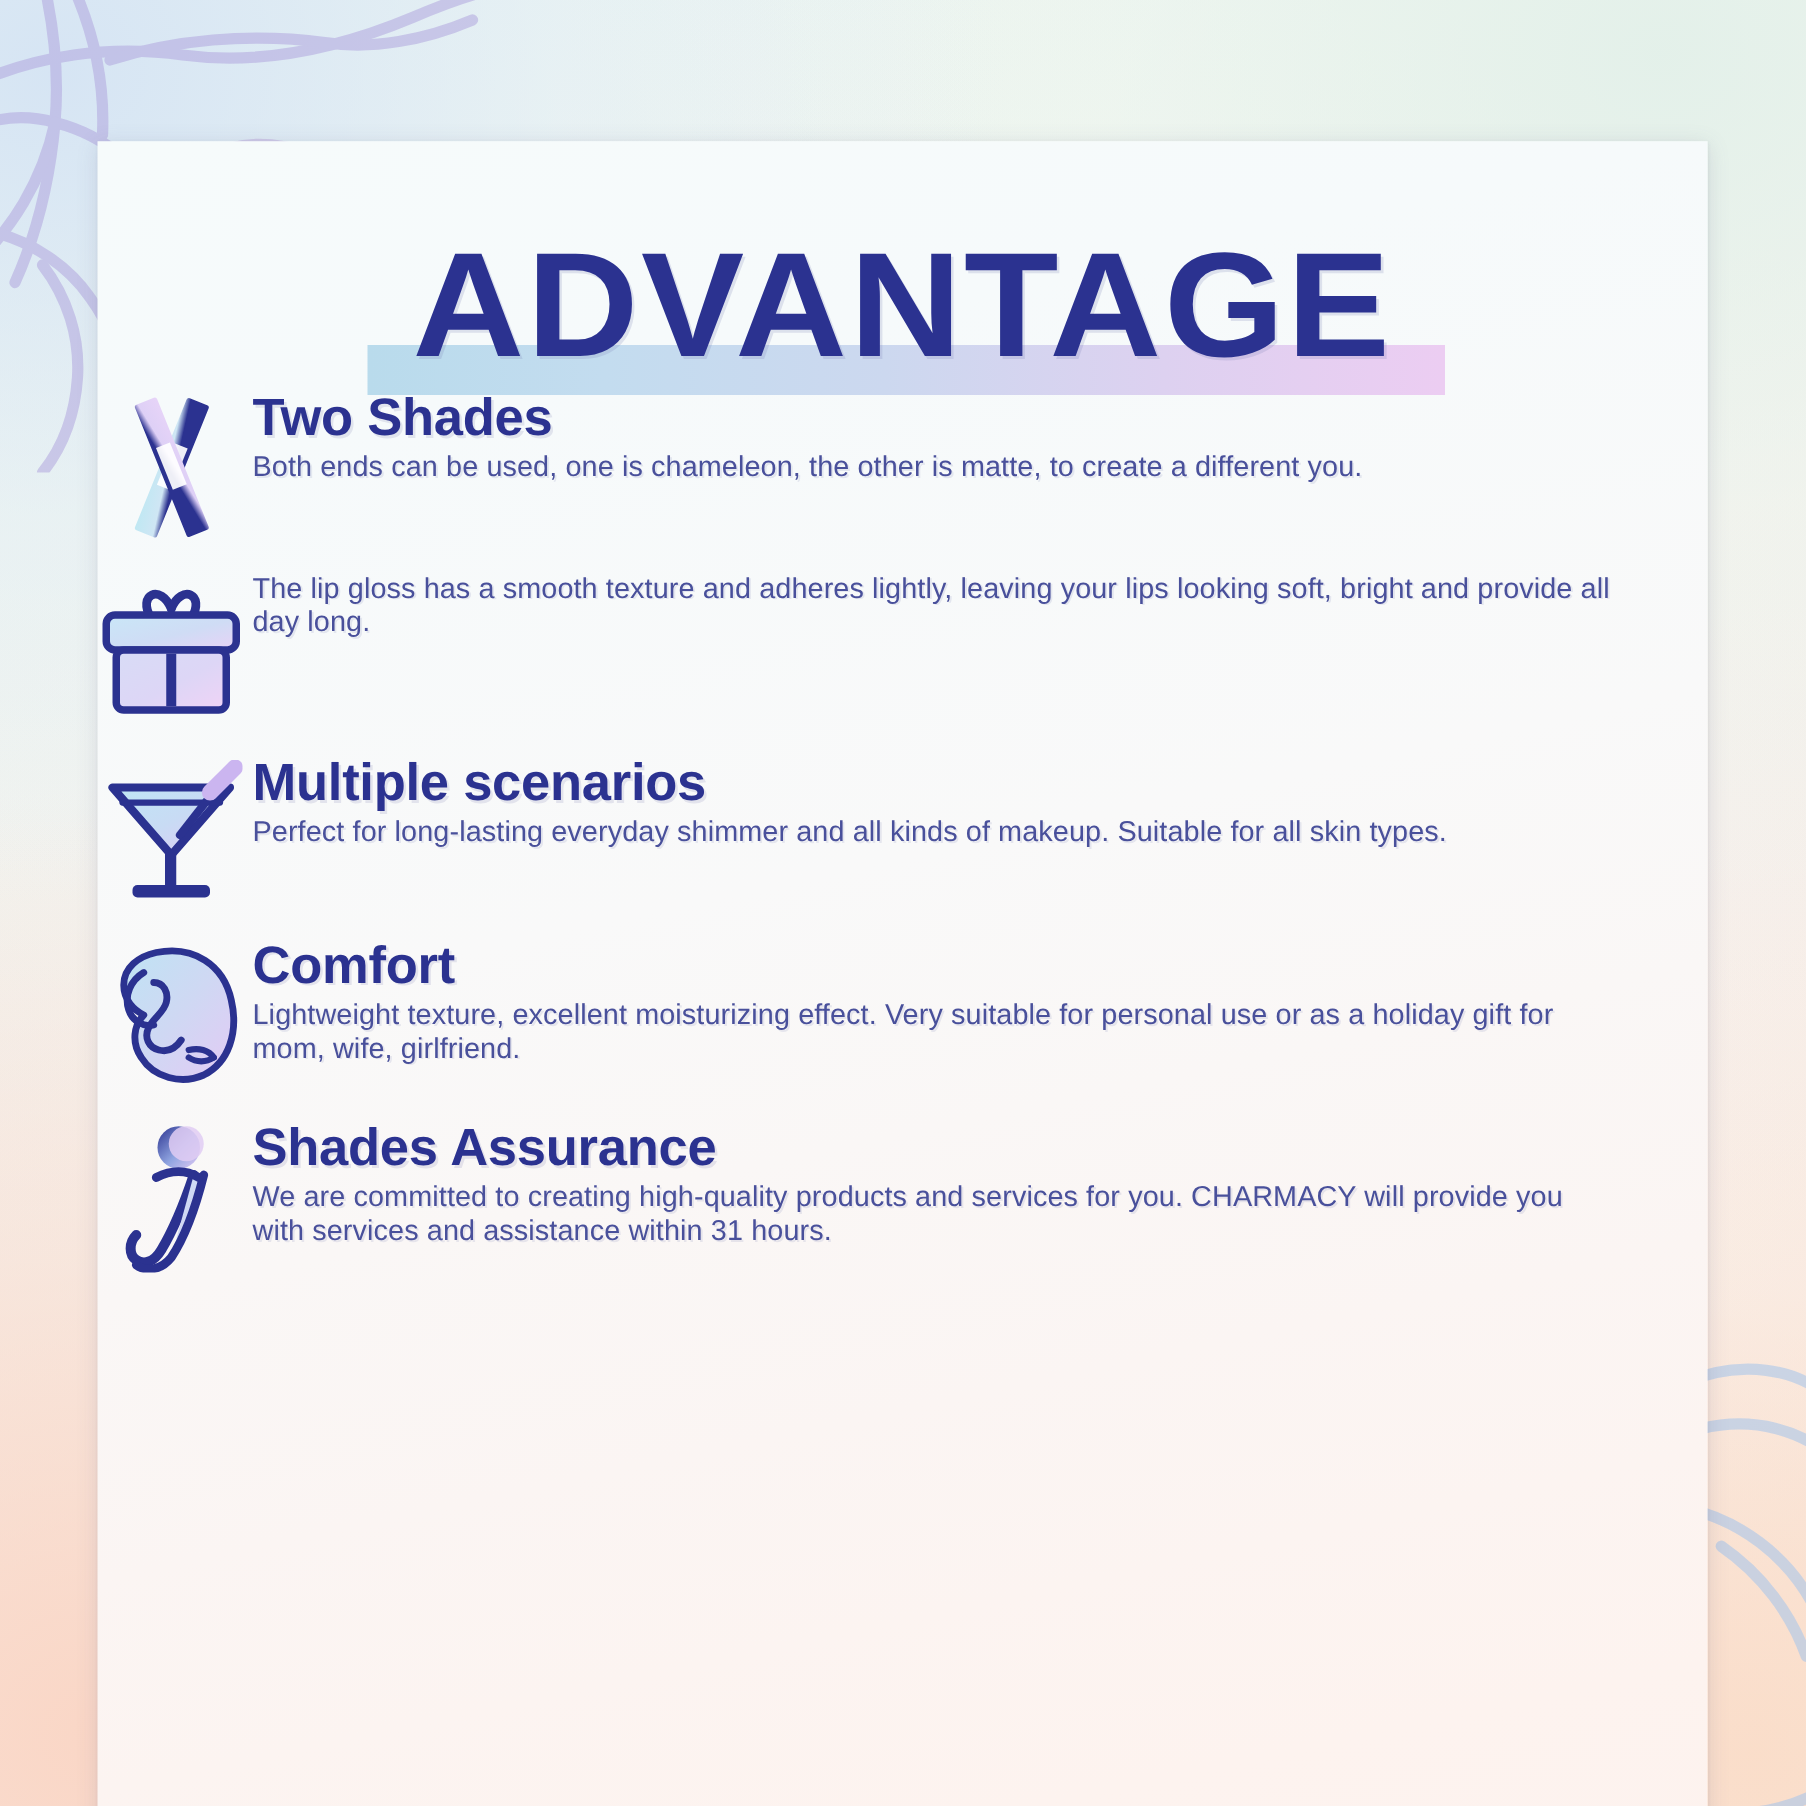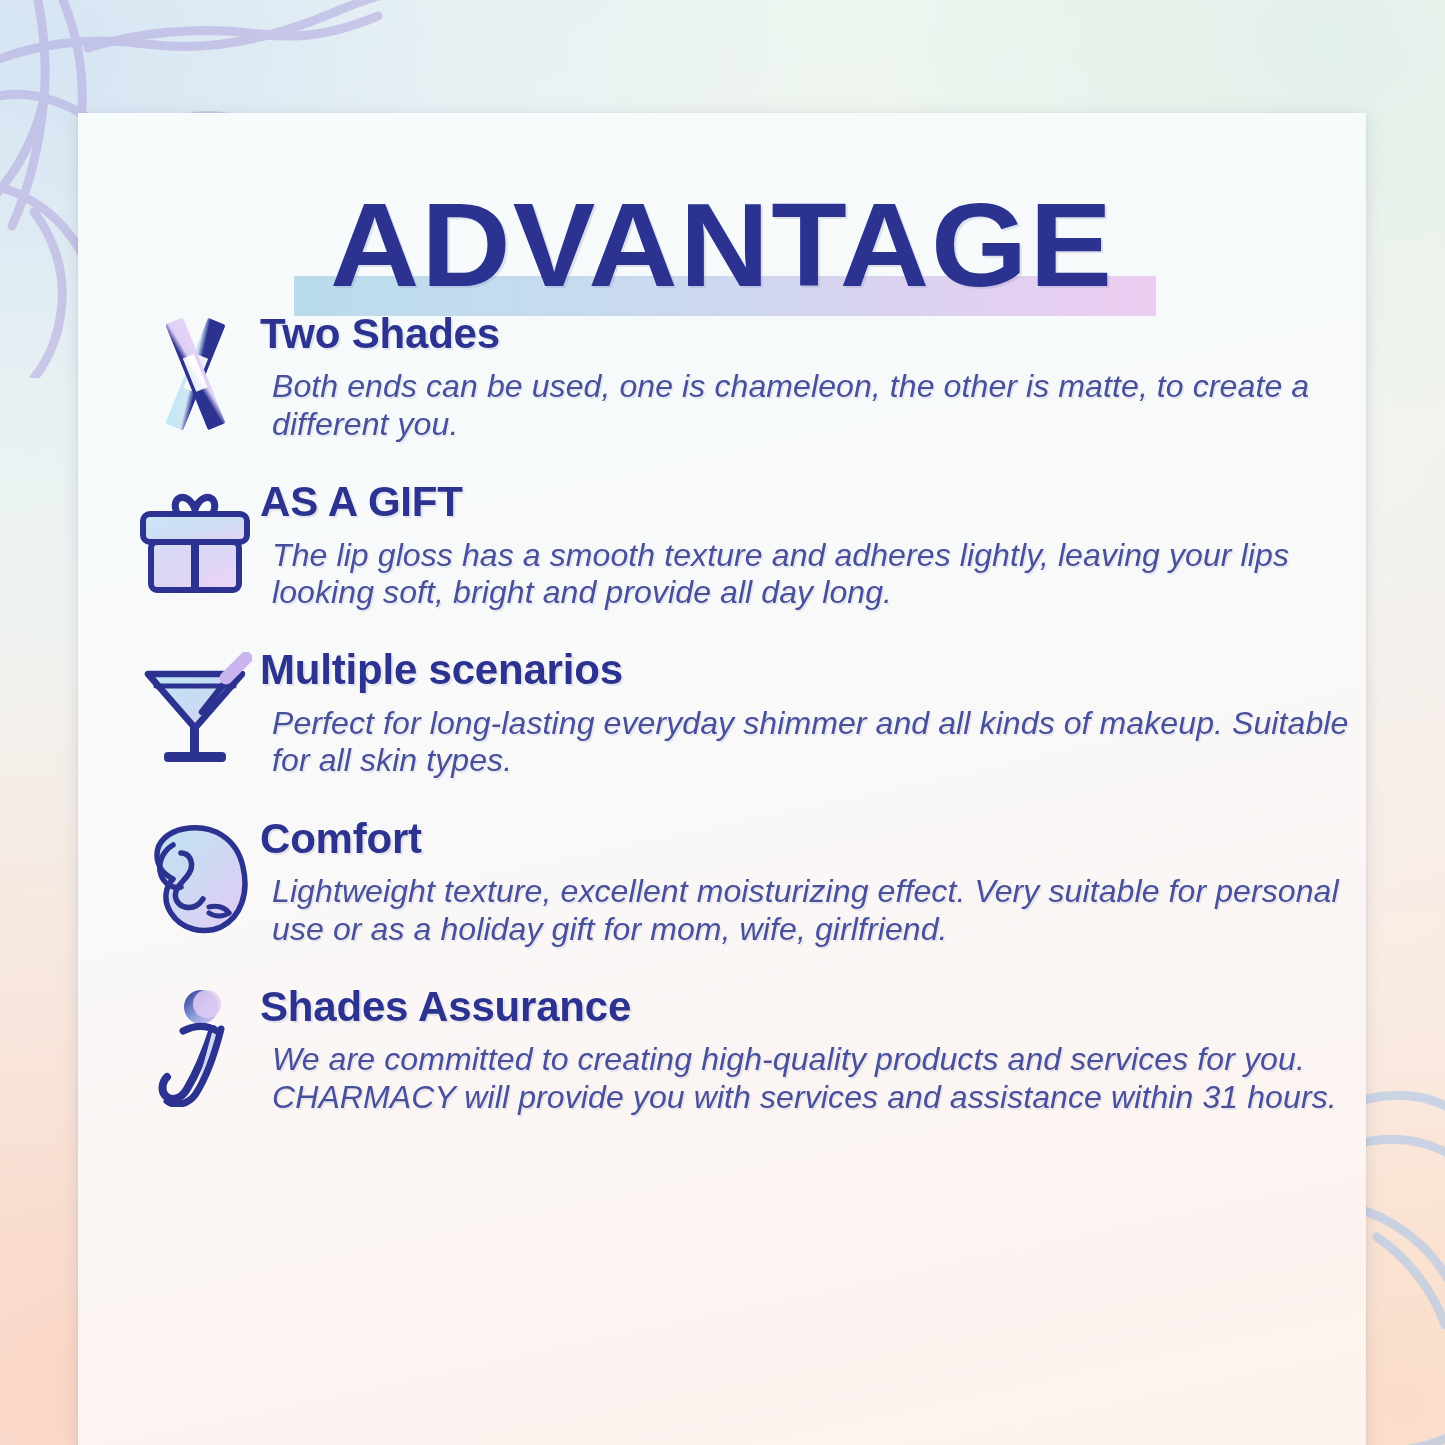--- a/index.html
+++ b/index.html
@@ -40,39 +40,38 @@
     font-family:"Liberation Sans", sans-serif;
     font-size:119px;line-height:1;font-weight:bold;
     letter-spacing:2px;color:#2b3290;
     transform:scaleX(1.04);transform-origin:50% 50%;
     text-shadow:2px 2px 0 rgba(120,126,180,.20);
   }
 
   
   .feature{
     position:relative;display:flex;align-items:flex-start;
-    padding-left:58px;margin-bottom:22px;
+    margin-bottom:22px;
   }
   .ficon{
     flex:0 0 118px;width:118px;height:118px;
     display:flex;align-items:center;justify-content:center;
     margin-top:6px;
   }
   .ficon svg{display:block;}
   .ftext{flex:1 1 auto;padding-left:6px;padding-top:2px;}
   .fhead{
     font-size:42px;font-weight:bold;color:#2b3290;line-height:1.08;
     letter-spacing:-.2px;margin:0 0 4px 0;
     text-shadow:2px 2px 0 rgba(125,130,180,.18);
   }
   .fdesc{
-    font-size:32px;line-height:1.17;color:#49509b;
-    letter-spacing:.1px;margin:12px;max-width:1090px;
+    font-size:23px;line-height:1.17;color:#49509b;
+    letter-spacing:.1px;margin:0;max-width:1090px;
     text-shadow:1.5px 1.5px 0 rgba(130,134,185,.17);
-    font-style:italic;
   }
   #features{padding-top:6px;}
   .feature:nth-child(1){margin-top:0px;}
 </style>
 </head>
 <body>
 
 <div id="stage">
 
   <svg class="deco deco-tl" viewBox="0 0 470 430" fill="none">
@@ -199,21 +198,20 @@
             <path d="M72 28 C84 8 64 0 56 20" fill="none" stroke="#2b3290" stroke-width="7" stroke-linecap="round"></path>
 
             <rect x="4" y="25" width="104" height="28" rx="7" fill="url(#g2a)" stroke="#2b3290" stroke-width="6"></rect>
 
             <rect x="12" y="53" width="88" height="48" rx="6" fill="url(#g2b)" stroke="#2b3290" stroke-width="6"></rect>
 
             <rect x="52" y="56" width="8" height="42" fill="#2b3290"></rect>
           </svg>
         </div>
         <div class="ftext">
-          <div class="fhead">AS A GIFT</div>
           <div class="fdesc">The lip gloss has a smooth texture and adheres lightly, leaving your lips looking soft, bright and provide all day long.</div>
         </div>
       </div>
 
       <div class="feature">
         <div class="ficon">
           <svg width="114" height="116" viewBox="0 0 114 116">
             <defs>
               <linearGradient id="g4a" x1="0" y1="0" x2="1" y2="1">
                 <stop offset="0" stop-color="#bfe6f6"></stop>

